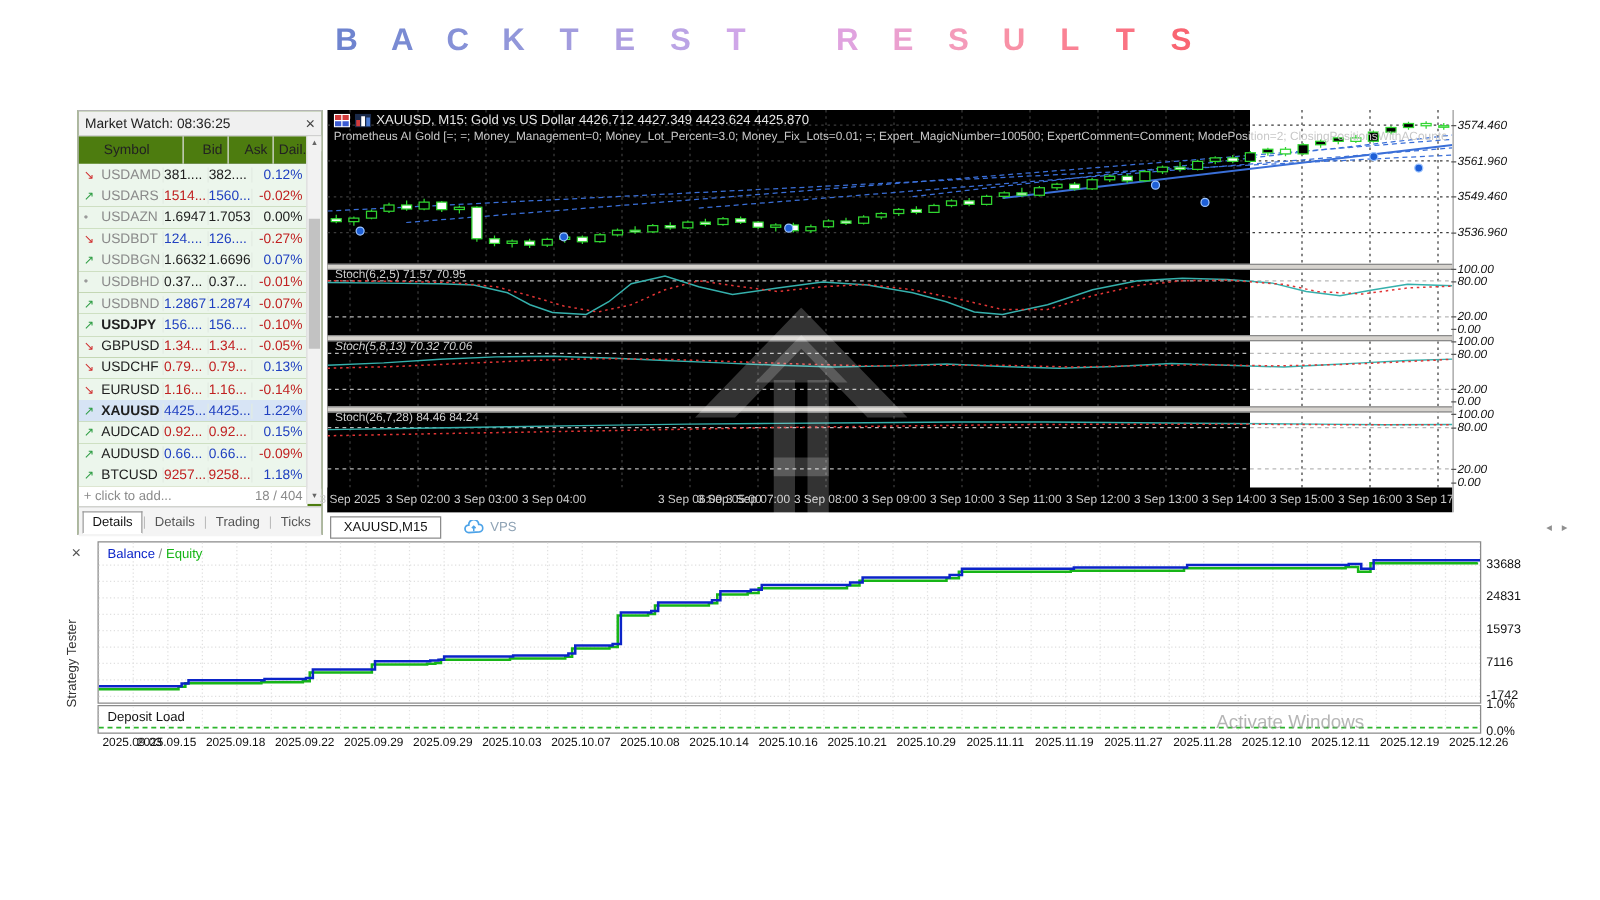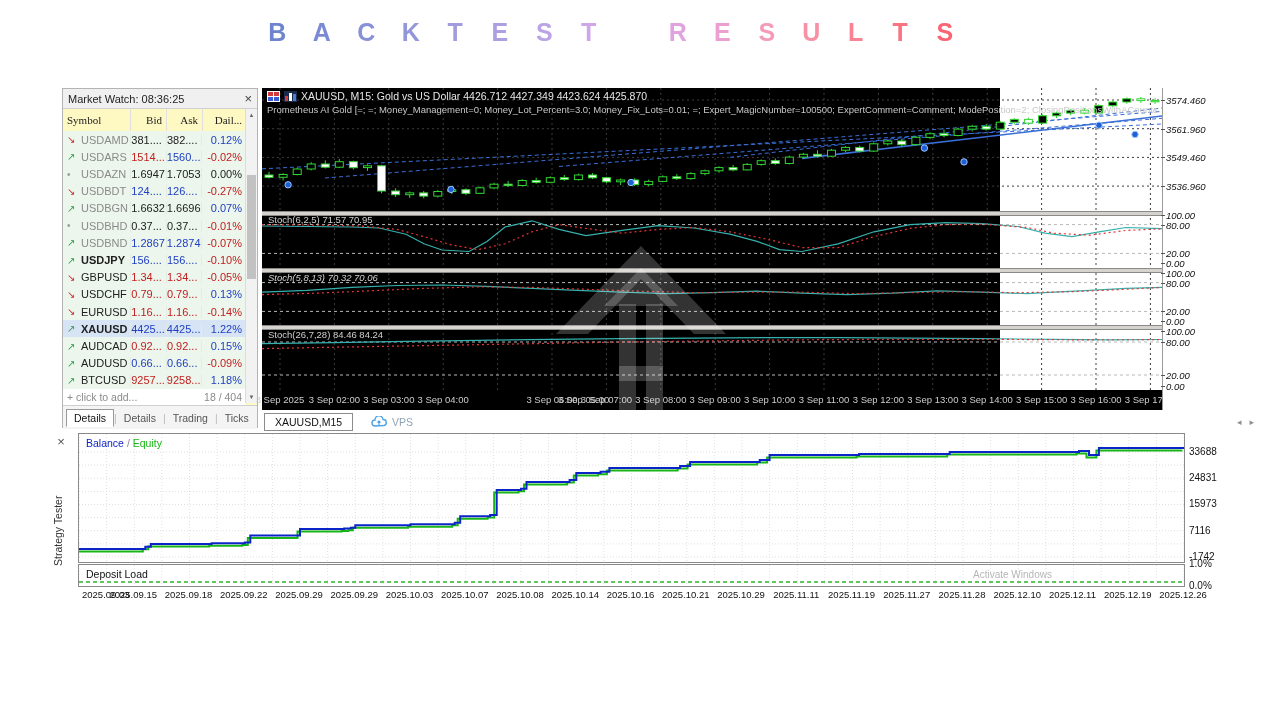--- a/index.html
+++ b/index.html
@@ -3,25 +3,25 @@
 <meta charset="utf-8">
 <style>
   html,body{margin:0;padding:0;background:#fff;}
   #screen{position:relative;width:1280px;height:720px;background:#fff;overflow:hidden;
     font-family:"Liberation Sans",sans-serif;-webkit-font-smoothing:antialiased;}
   .abs{position:absolute;}
   
   #title-row{left:255px;top:18px;width:712px;height:32px;display:flex;}
   #title-row span{flex:1;text-align:center;font-weight:bold;font-size:25px;}
   
-  #market-watch{left:62px;top:88px;width:196px;height:340px;background:#fef9c3;border:1px solid #b4b4b4;box-sizing:border-box;font-size:11px;}
+  #market-watch{left:62px;top:88px;width:196px;height:340px;background:#4d7c0f;border:1px solid #b4b4b4;box-sizing:border-box;font-size:11px;}
   .mw-header{position:absolute;left:0;top:0;right:0;height:20px;background:#f0f0f0;border-bottom:1px solid #d0d0d0;display:flex;align-items:center;padding:0 5px;box-sizing:border-box;color:#222;}
   .mw-header .ttl{flex:1;font-size:11px;}
   .mw-close{color:#444;font-size:13px;cursor:default;line-height:10px;}
-  .mw-cols{position:absolute;left:0;top:20px;right:11px;height:22px;display:flex;border-bottom:4px solid #404040;color:#222;font-family:Liberation Serif, serif;}
+  .mw-cols{position:absolute;left:16px;top:20px;right:11px;height:22px;display:flex;border-bottom:4px solid #404040;color:#222;}
   .mw-cols div{display:flex;align-items:center;padding:0 4px;box-sizing:border-box;border-right:1px solid #e0e0e0;}
   .mw-rows{position:absolute;left:0;top:42px;right:11px;height:258px;display:flex;flex-direction:column;}
   .mw-row{flex:1;display:flex;align-items:center;background:#ecf6ec;}
   .mw-row.sel{background:#d7e4f5;}
   .mw-row .c0{width:68px;padding-left:4px;display:flex;align-items:center;gap:4px;box-sizing:border-box;overflow:hidden;}
   .mw-row .c1,.mw-row .c2,.mw-row .c3{width:36px;text-align:right;padding-right:4px;box-sizing:border-box;border-left:1px solid #e2ece2;overflow:hidden;white-space:nowrap;}
   .mw-row .c3{width:45px;}
   .dir{font-size:10px;width:10px;display:inline-block;}
   .mw-footer{position:absolute;left:0;top:300px;right:11px;height:16px;display:flex;align-items:center;color:#8a8a8a;font-size:10.5px;padding:0 4px;box-sizing:border-box;background:#fff;}
   .mw-footer .cnt{margin-left:auto;}
@@ -57,21 +57,21 @@
   #tester-strip{left:52px;top:433px;width:19px;height:172px;}
   .tester-close{position:absolute;left:2px;top:2px;width:14px;height:14px;color:#555;font-size:13px;line-height:13px;text-align:center;}
   .tester-vlabel{position:absolute;left:0px;top:24px;height:148px;width:19px;writing-mode:vertical-rl;transform:rotate(180deg);font-size:10.5px;color:#333;text-align:center;}
   #balance-box{left:78px;top:433px;width:1107px;height:130px;border:1px solid #8a8a8a;background:#fff;box-sizing:border-box;}
   .bal-legend{position:absolute;left:7px;top:3px;font-size:10.5px;}
   #deposit-box{left:78px;top:564px;width:1107px;height:23px;border:1px solid #8a8a8a;background:#fff;box-sizing:border-box;}
   .dep-label{position:absolute;left:7px;top:3px;font-size:10.5px;color:#111;}
   #date-axis{left:78px;top:589px;width:1160px;height:13px;}
   .d-tick{position:absolute;top:0;width:64px;margin-left:-32px;text-align:center;color:#111;font-size:9.5px;white-space:nowrap;}
   .y-lab{position:absolute;left:1189px;color:#111;font-size:10px;}
-  #activate{left:973px;top:569px;font-size:10px;color:#8f8f8f;opacity:0.65;}
+  #activate{left:973px;top:569px;font-size:15px;color:#8f8f8f;opacity:0.65;}
 </style>
 </head>
 <body>
 
 <div id="screen">
 
   <div id="title-row" class="abs">
       <span style="color: rgb(111, 132, 207);">B</span>
       <span style="color: rgb(122, 139, 211);">A</span>
       <span style="color: rgb(134, 145, 215);">C</span>

